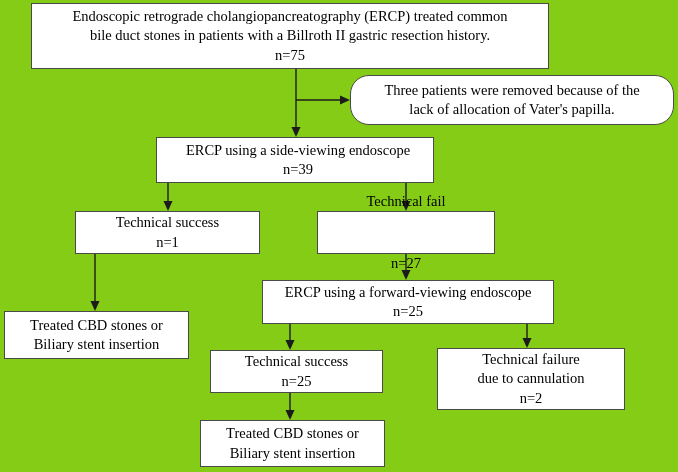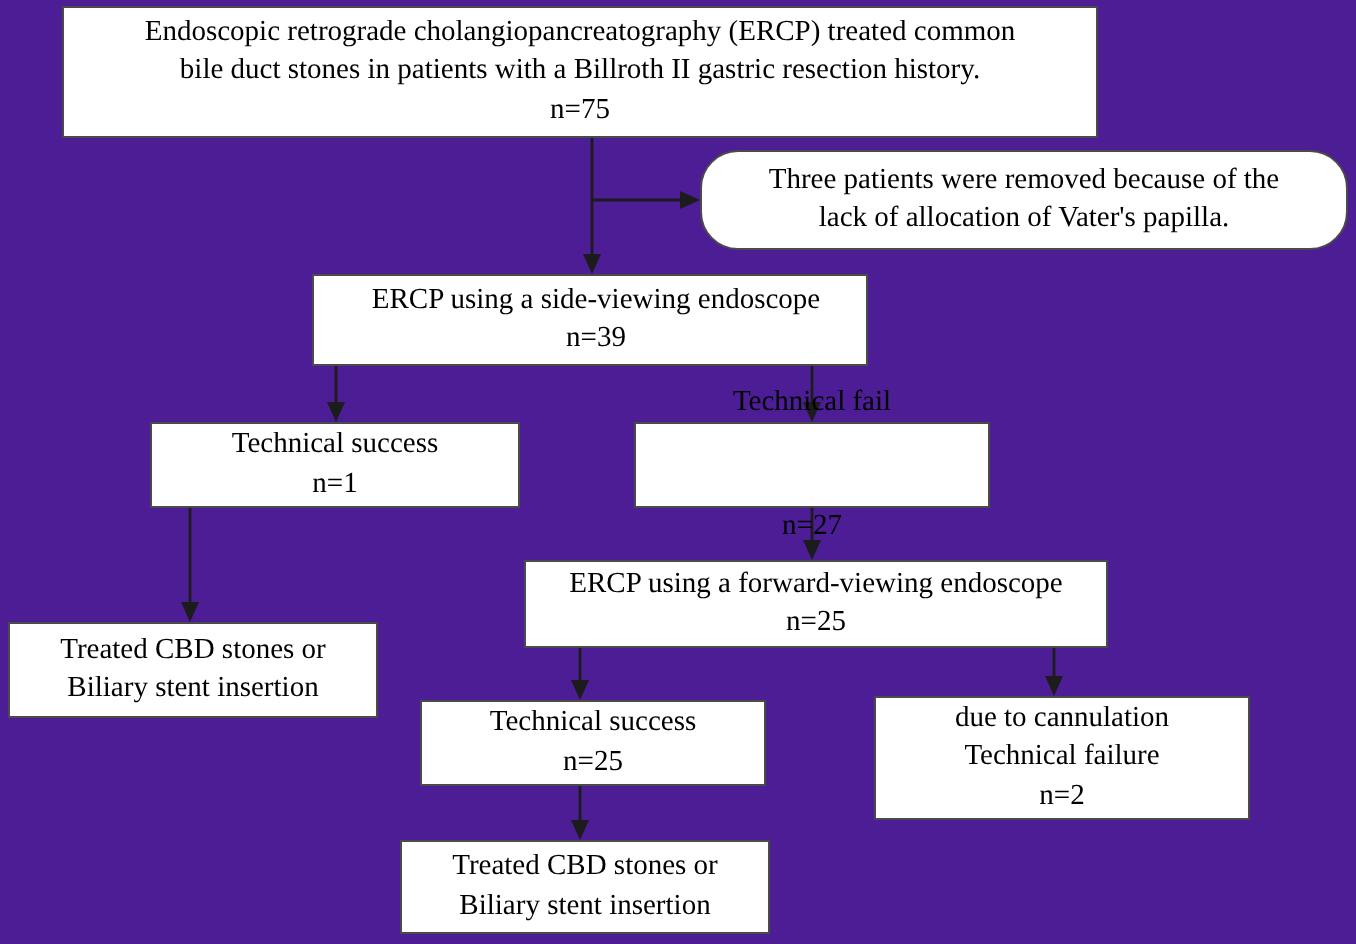--- a/index.html
+++ b/index.html
@@ -4,21 +4,21 @@
 <style>
   html, body {
     margin: 0;
     padding: 0;
     background: #ffffff;
   }
   #flowchart {
     position: relative;
     width: 678px;
     height: 472px;
-    background: #4c1d95;
+    background: #84cc16;
     font-family: "Liberation Serif", "DejaVu Serif", serif;
     overflow: hidden;
   }
   .node {
     position: absolute;
     box-sizing: border-box;
     border: 1px solid #4a4a4a;
     background: #ffffff;
     display: flex;
     flex-direction: column;
@@ -118,22 +118,22 @@
     <span class="ln">Treated CBD stones or</span>
     <span class="ln">Biliary stent insertion</span>
   </div>
 
   <div class="node" style="left:210px; top:350px; width:173px; height:43px;">
     <span class="ln">Technical success</span>
     <span class="ln">n=25</span>
   </div>
 
   <div class="node" style="left:437px; top:348px; width:188px; height:62px;">
+    <span class="ln">Technical failure</span>
     <span class="ln">due to cannulation</span>
-    <span class="ln">Technical failure</span>
     <span class="ln">n=2</span>
   </div>
 
   <div class="node" style="left:200px; top:420px; width:185px; height:47px;">
     <span class="ln">Treated CBD stones or</span>
     <span class="ln">Biliary stent insertion</span>
   </div>
 
 </div>
 

